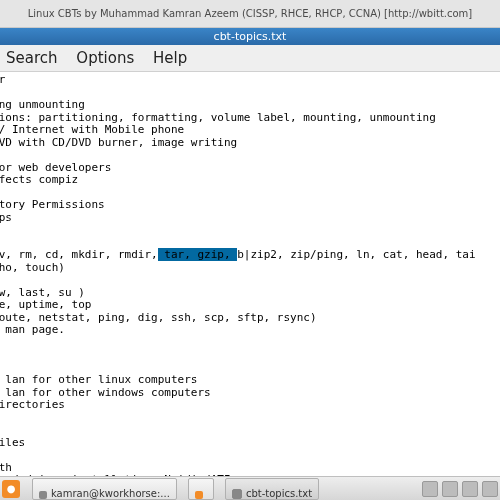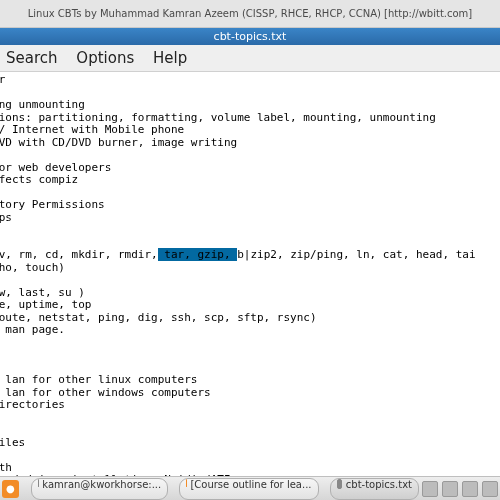--- a/index.html
+++ b/index.html
@@ -79,25 +79,25 @@
     border-radius: 3px;
     margin-right: 4px;
     display: flex;
     align-items: center;
     justify-content: center;
     font-size: 10px;
   }
   .task {
     height: 20px;
     border: 1px solid #b0b0b0;
-    border-radius: 9px;
+    border-radius: 2px;
     background: linear-gradient(#f6f6f6,#e2e2e2);
     padding: 0 6px;
     display: flex;
-    align-items: flex-start;
+    align-items: flex-end;
     font-size: 10px;
     color: #333;
     margin-right: 3px;
     max-width: 148px;
     white-space: nowrap;
     overflow: hidden;
     margin-left: 8px;
   }
   .task.active { background: linear-gradient(#e8e8e8,#cfcfcf); }
   .task .dot {
@@ -173,21 +173,20 @@
   </div>
 
   <div class="taskbar">
     <div class="tb-icon ff">●</div>
     <div class="task">
       <div class="dot term"></div>
       <span>kamran@kworkhorse:...</span>
     </div>
     <div class="task">
       <div class="dot" style="background:#f28c28"></div>
-      <span>[Course outline for lea...</span>
     </div>
     <div class="task active">
       <div class="dot ed"></div>
       <span>cbt-topics.txt</span>
     </div>
     <div class="tray">
       <div class="tray-ic"></div>
       <div class="tray-ic"></div>
       <div class="tray-ic"></div>
       <div class="tray-ic"></div>

